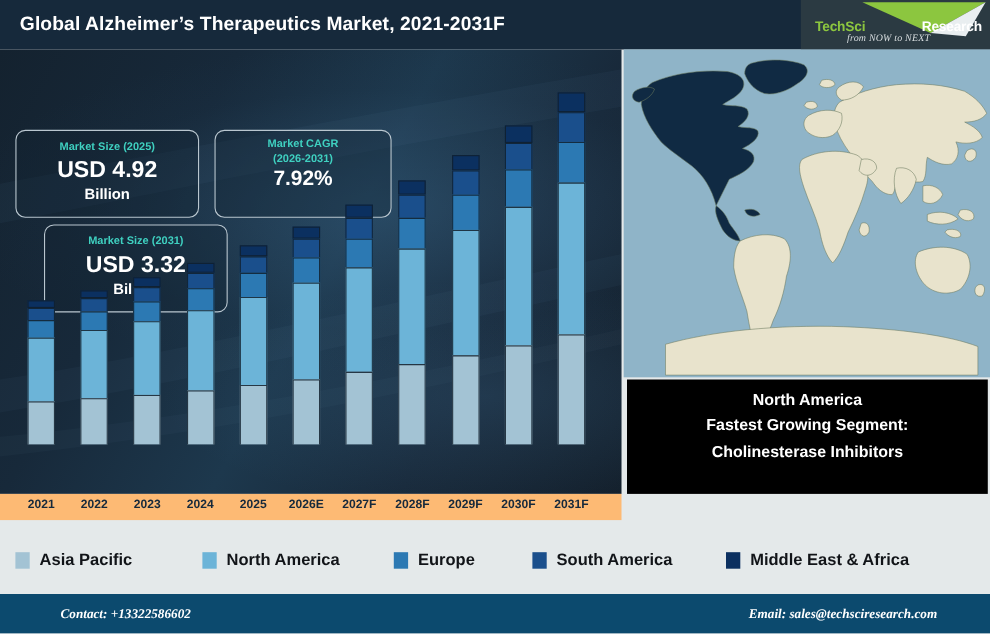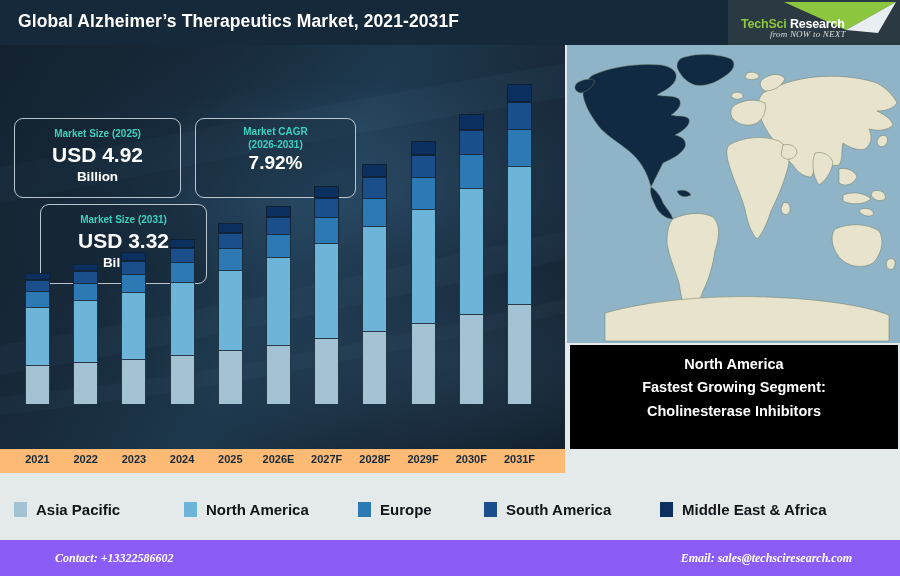--- a/index.html
+++ b/index.html
@@ -43,21 +43,21 @@
   }
   .logo-arrow { position: absolute; left: 0; top: 0; }
   .logo-text {
     position: absolute;
     left: 13px; top: 17px;
     font-size: 12.5px;
     font-weight: bold;
     letter-spacing: -0.2px;
   }
   .logo-tech { color: #8cc63f; }
-  .logo-res  { color: #ffffff; }
+  .logo-res  { color: #ffffff; margin-left: 48px; }
   .logo-tag {
     position: absolute;
     left: 42px; top: 29px;
     font-family: "Liberation Serif", serif;
     font-style: italic;
     font-size: 9px;
     color: #d9dee0;
     letter-spacing: 0.2px;
   }
 
@@ -197,21 +197,21 @@
     font-weight: bold;
     color: #111418;
     white-space: nowrap;
   }
 
   
   .footer {
     position: absolute;
     left: 0; bottom: 0;
     width: 900px; height: 36px;
-    background: #8b5cf6;
+    background: #0c4a6e;
   }
   .footer-text {
     position: absolute;
     top: 11px;
     font-family: "Liberation Serif", serif;
     font-style: italic;
     font-weight: bold;
     font-size: 12px;
     color: #ffffff;
   }

